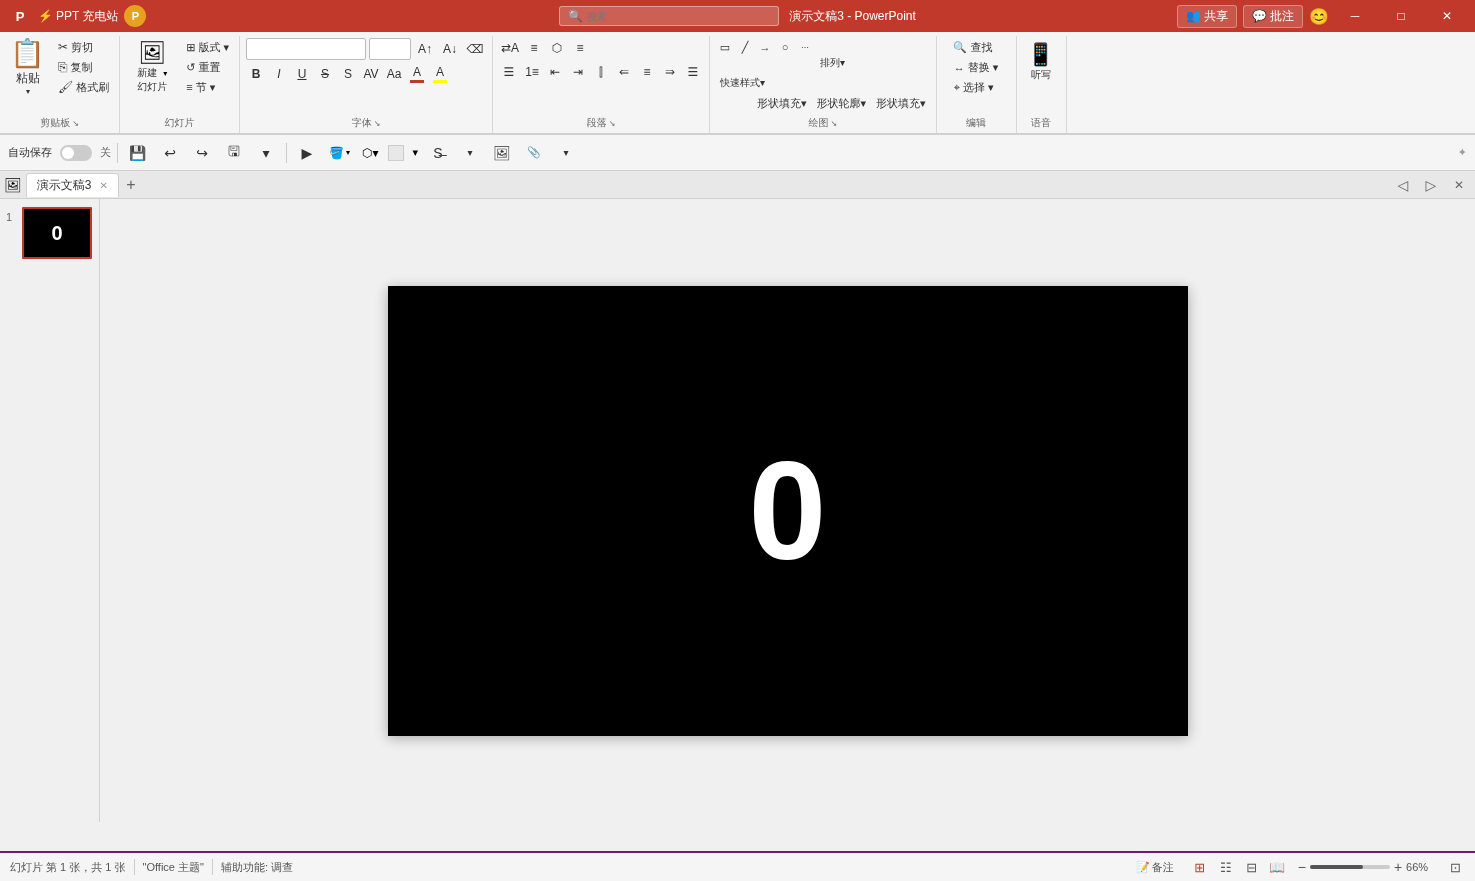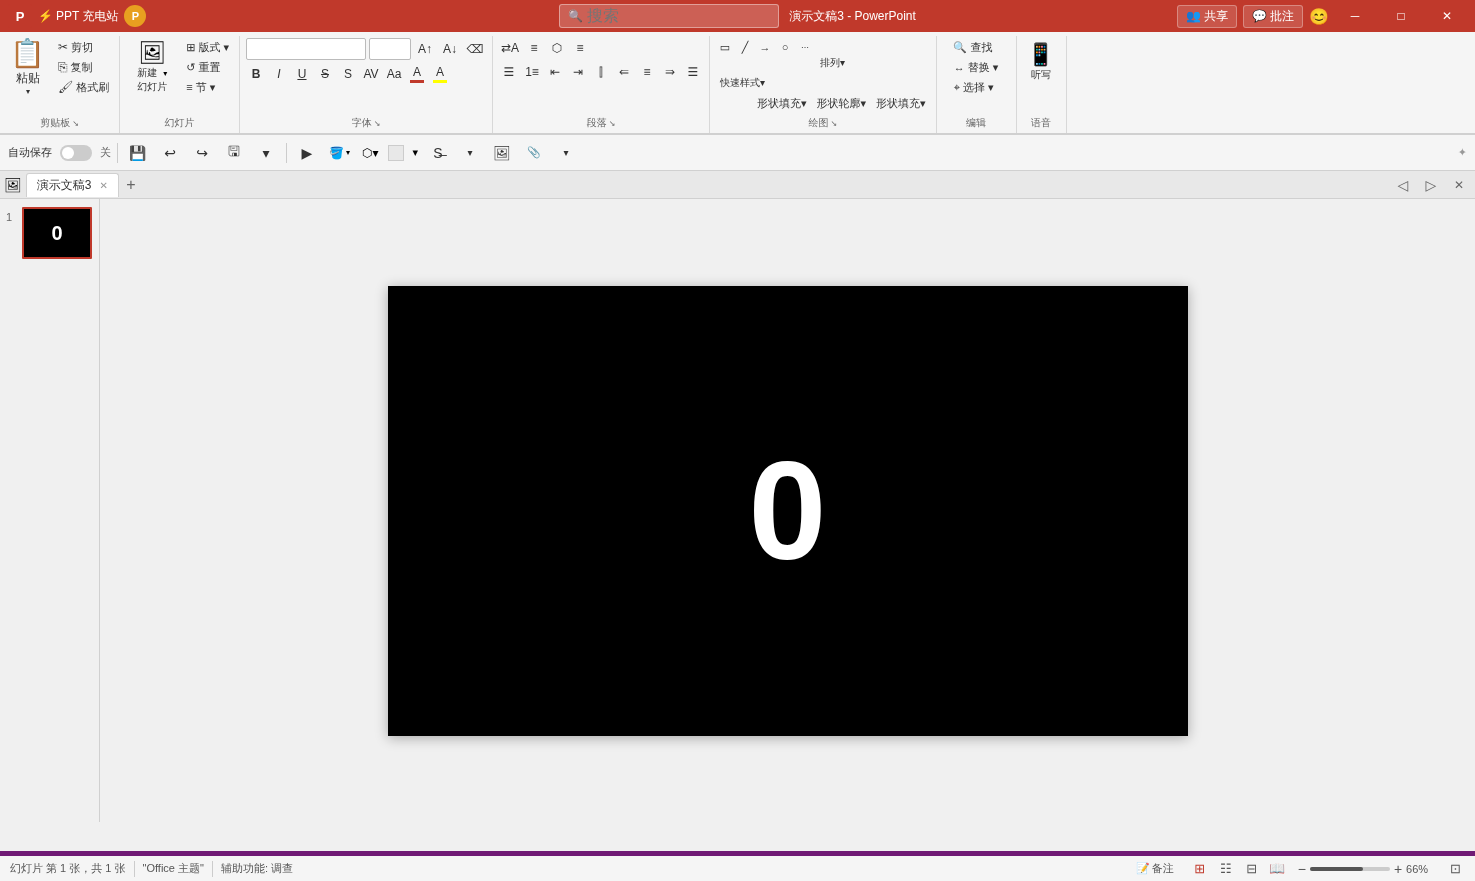--- a/index.html
+++ b/index.html
@@ -178,21 +178,21 @@
     }
     .slide-content {
       color: white; font-size: 140px; font-weight: 900;
       font-family: Arial Black, Arial, sans-serif;
     }
 
     
     #status-bar {
       height: 30px; background: #f5f5f5;
       display: flex; align-items: center; padding: 0 10px;
-      border-top: 5px solid #701a75;
+      border-top: 2px solid #701a75;
       font-size: 11px; color: #555;
       position: fixed; bottom: 0; left: 0; right: 0;
     }
     .status-left { display: flex; align-items: center; gap: 8px; }
     .status-sep { width: 1px; height: 16px; background: #ccc; }
     .status-right { margin-left: auto; display: flex; align-items: center; gap: 8px; }
     .view-btns { display: flex; align-items: center; gap: 2px; }
     .view-btn {
       width: 24px; height: 22px; display: flex; align-items: center; justify-content: center;
       font-size: 13px; color: #555; cursor: pointer; border-radius: 2px;
@@ -247,21 +247,21 @@
     </div>
     <span style="display:flex;align-items:center;gap:3px;color:white;font-size:12px;cursor:pointer;">
       <span>⚡</span>
       <span>PPT 充电站</span>
     </span>
     <div style="width:22px;height:22px;border-radius:50%;background:#e8a020;display:flex;align-items:center;justify-content:center;font-size:11px;color:white;font-weight:bold;">P</div>
   </div>
   <div style="display:flex;align-items:center;gap:10px;flex:2;justify-content:center;">
     <div style="display:flex;align-items:center;background:rgba(255,255,255,0.2);border:1px solid rgba(255,255,255,0.4);border-radius:3px;padding:2px 8px;width:220px;color:white;">
       <span style="color:rgba(255,255,255,0.8);margin-right:4px;">🔍</span>
-      <input style="background: transparent; border: none; outline: none; color: white; font-size: 16px; width: 160px;" placeholder="搜索">
+      <input style="background: transparent; border: none; outline: none; color: white; font-size: 10px; width: 160px;" placeholder="搜索">
     </div>
     <span style="color:white;font-size:12px;text-align:center;">演示文稿3 - PowerPoint</span>
   </div>
   <div style="display:flex;align-items:center;gap:6px;flex:1;justify-content:flex-end;">
     <div class="action-btn" style="display:flex;align-items:center;gap:3px;background:rgba(255,255,255,0.15);border:1px solid rgba(255,255,255,0.3);border-radius:3px;padding:2px 8px;color:white;font-size:12px;cursor:pointer;">
       <span>👥</span>
       <span>共享</span>
     </div>
     <div class="action-btn" style="display:flex;align-items:center;gap:3px;background:rgba(255,255,255,0.15);border:1px solid rgba(255,255,255,0.3);border-radius:3px;padding:2px 8px;color:white;font-size:12px;cursor:pointer;">
       <span>💬</span>

